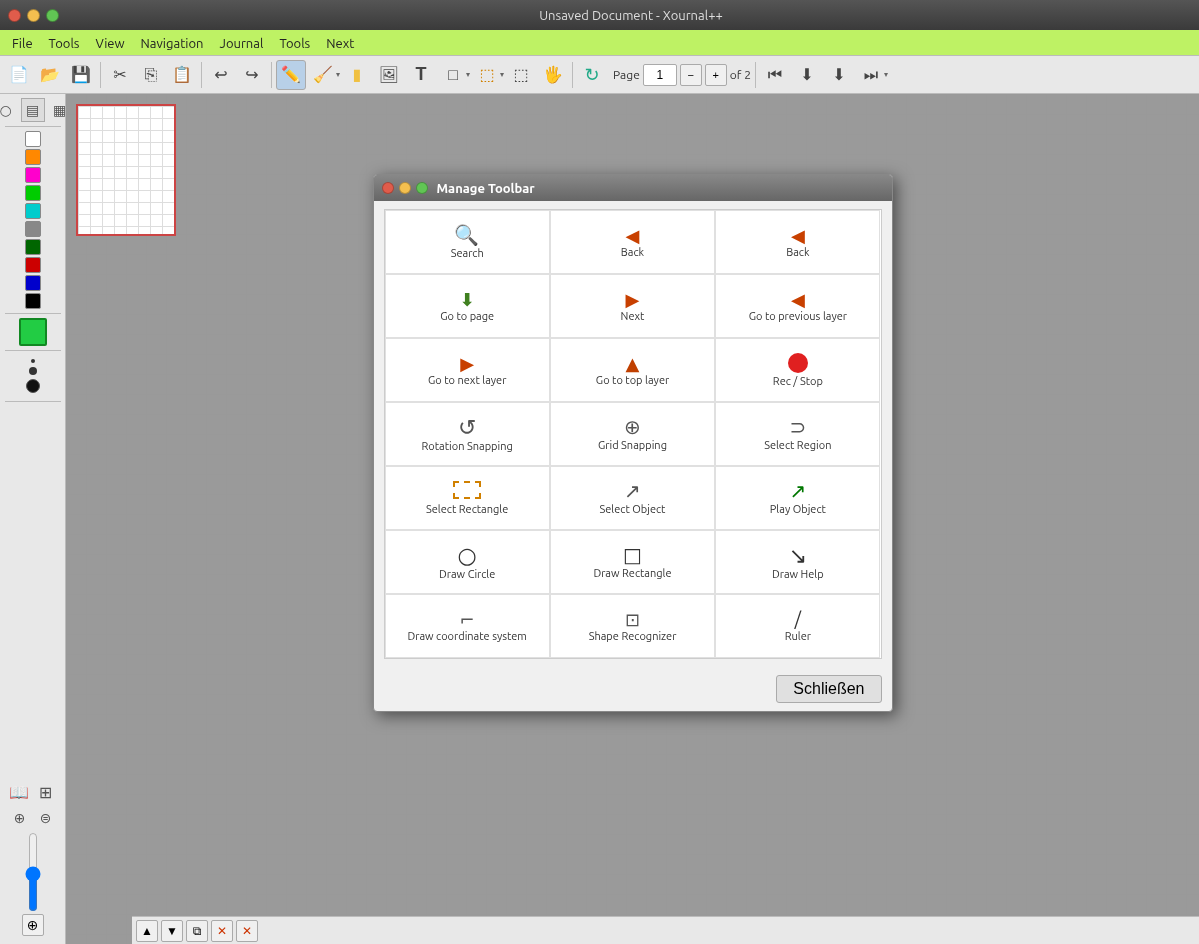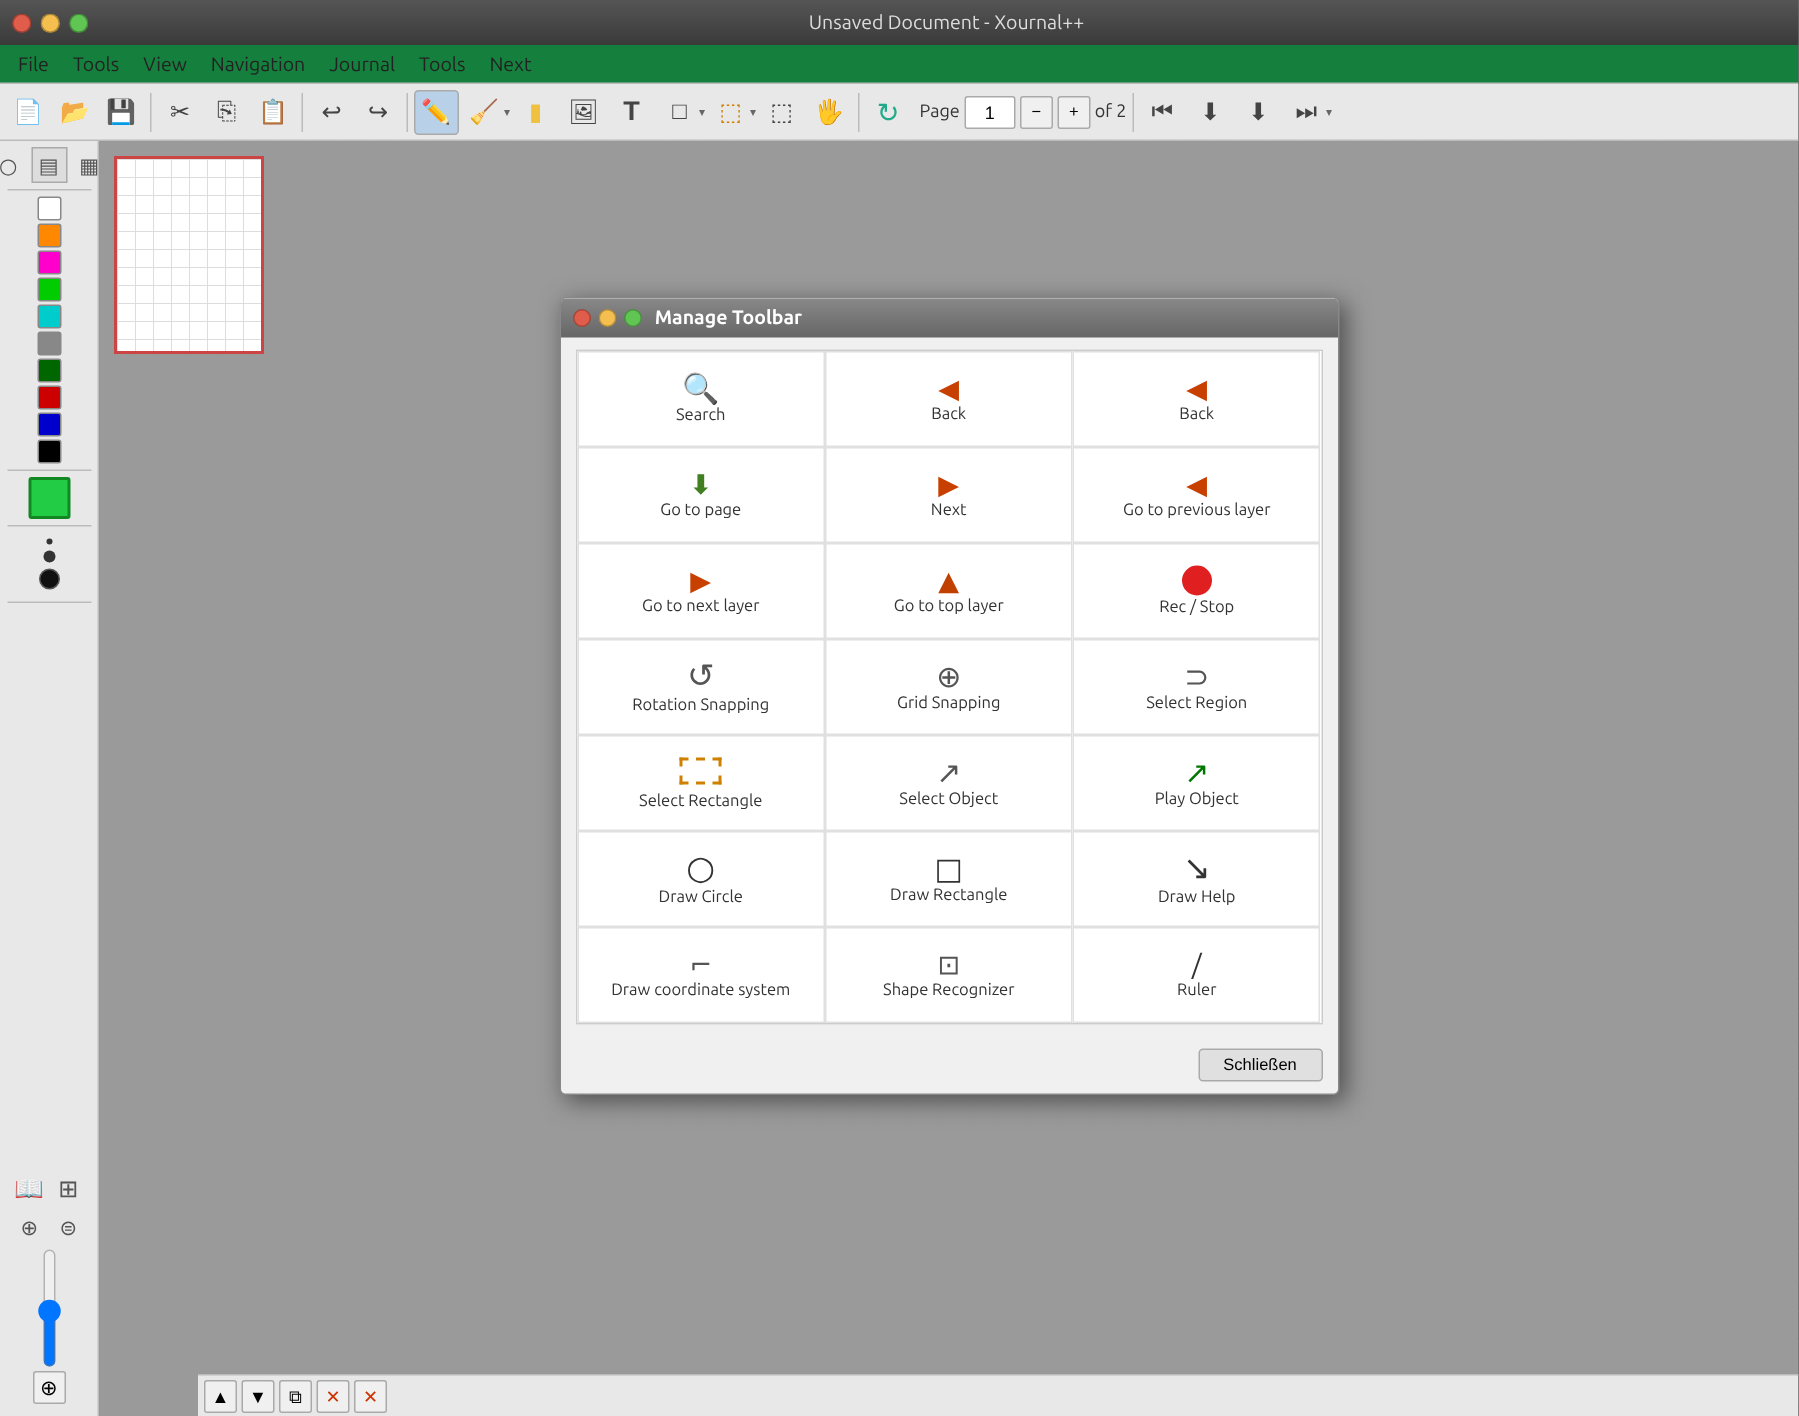--- a/index.html
+++ b/index.html
@@ -34,21 +34,21 @@
     #title-text {
       color: #ddd;
       font-size: 13px;
       margin-left: 6px;
       flex: 1;
       text-align: center;
     }
 
     
     #menubar {
-      background: #15803d;
+      background: #bef264;
       height: 26px;
       display: flex;
       align-items: center;
       padding: 0 4px;
       border-bottom: 1px solid #bbb;
     }
     .menu-item {
       padding: 2px 8px;
       cursor: pointer;
       font-size: 13px;
@@ -246,21 +246,20 @@
     }
 
     
     #manage-toolbar {
       width: 520px;
       background: #f0f0f0;
       border: 1px solid #888;
       border-radius: 4px;
       box-shadow: 4px 4px 16px rgba(0,0,0,0.5);
       overflow: hidden;
-      margin-top: 24px;
     }
     .dialog-titlebar {
       background: linear-gradient(to bottom, #888, #666);
       height: 26px;
       display: flex;
       align-items: center;
       padding: 0 8px;
       gap: 5px;
     }
     .dialog-btn {
@@ -331,21 +330,21 @@
       padding: 8px 10px;
       display: flex;
       justify-content: flex-end;
     }
     .close-btn {
       padding: 4px 16px;
       background: #e0e0e0;
       border: 1px solid #aaa;
       border-radius: 3px;
       cursor: pointer;
-      font-size: 11px;
+      font-size: 16px;
     }
 
     .nav-arrow { color: #c84000; font-size: 18px; font-weight: bold; }
     .nav-arrow-down { color: #408020; font-size: 18px; font-weight: bold; }
     .nav-arrow-right { color: #c84000; font-size: 18px; font-weight: bold; }
   </style>
 </head>
 <body>
 
 <div id="titlebar">

